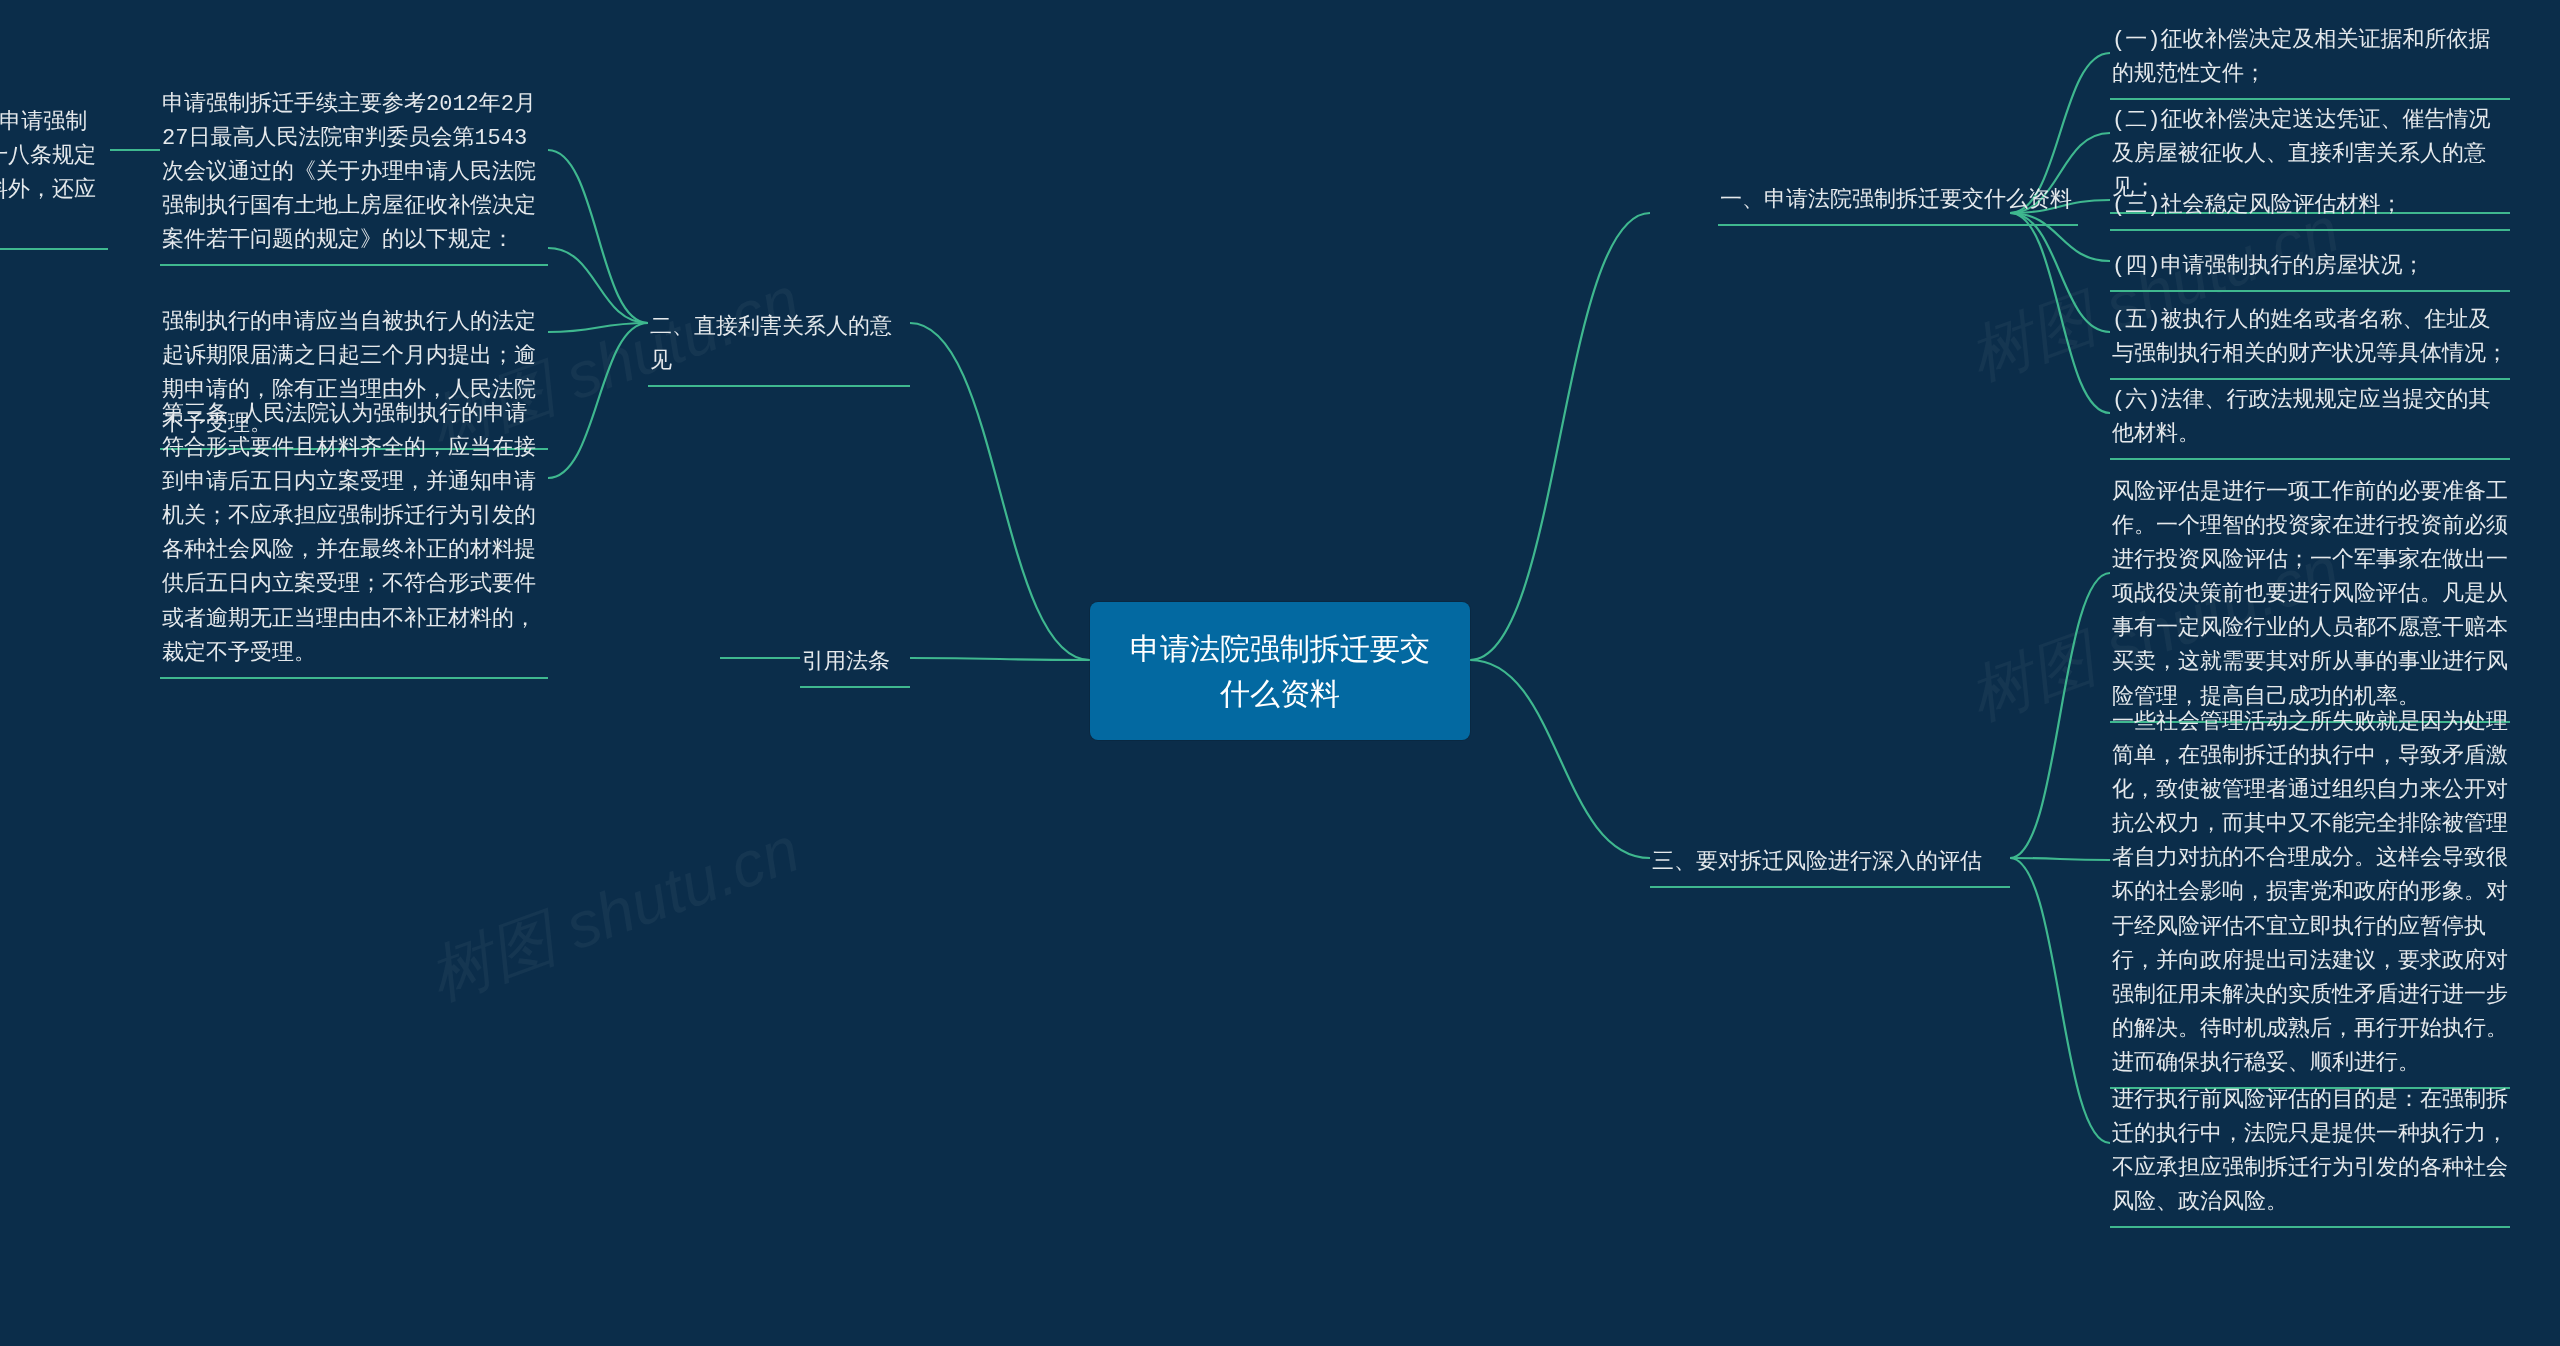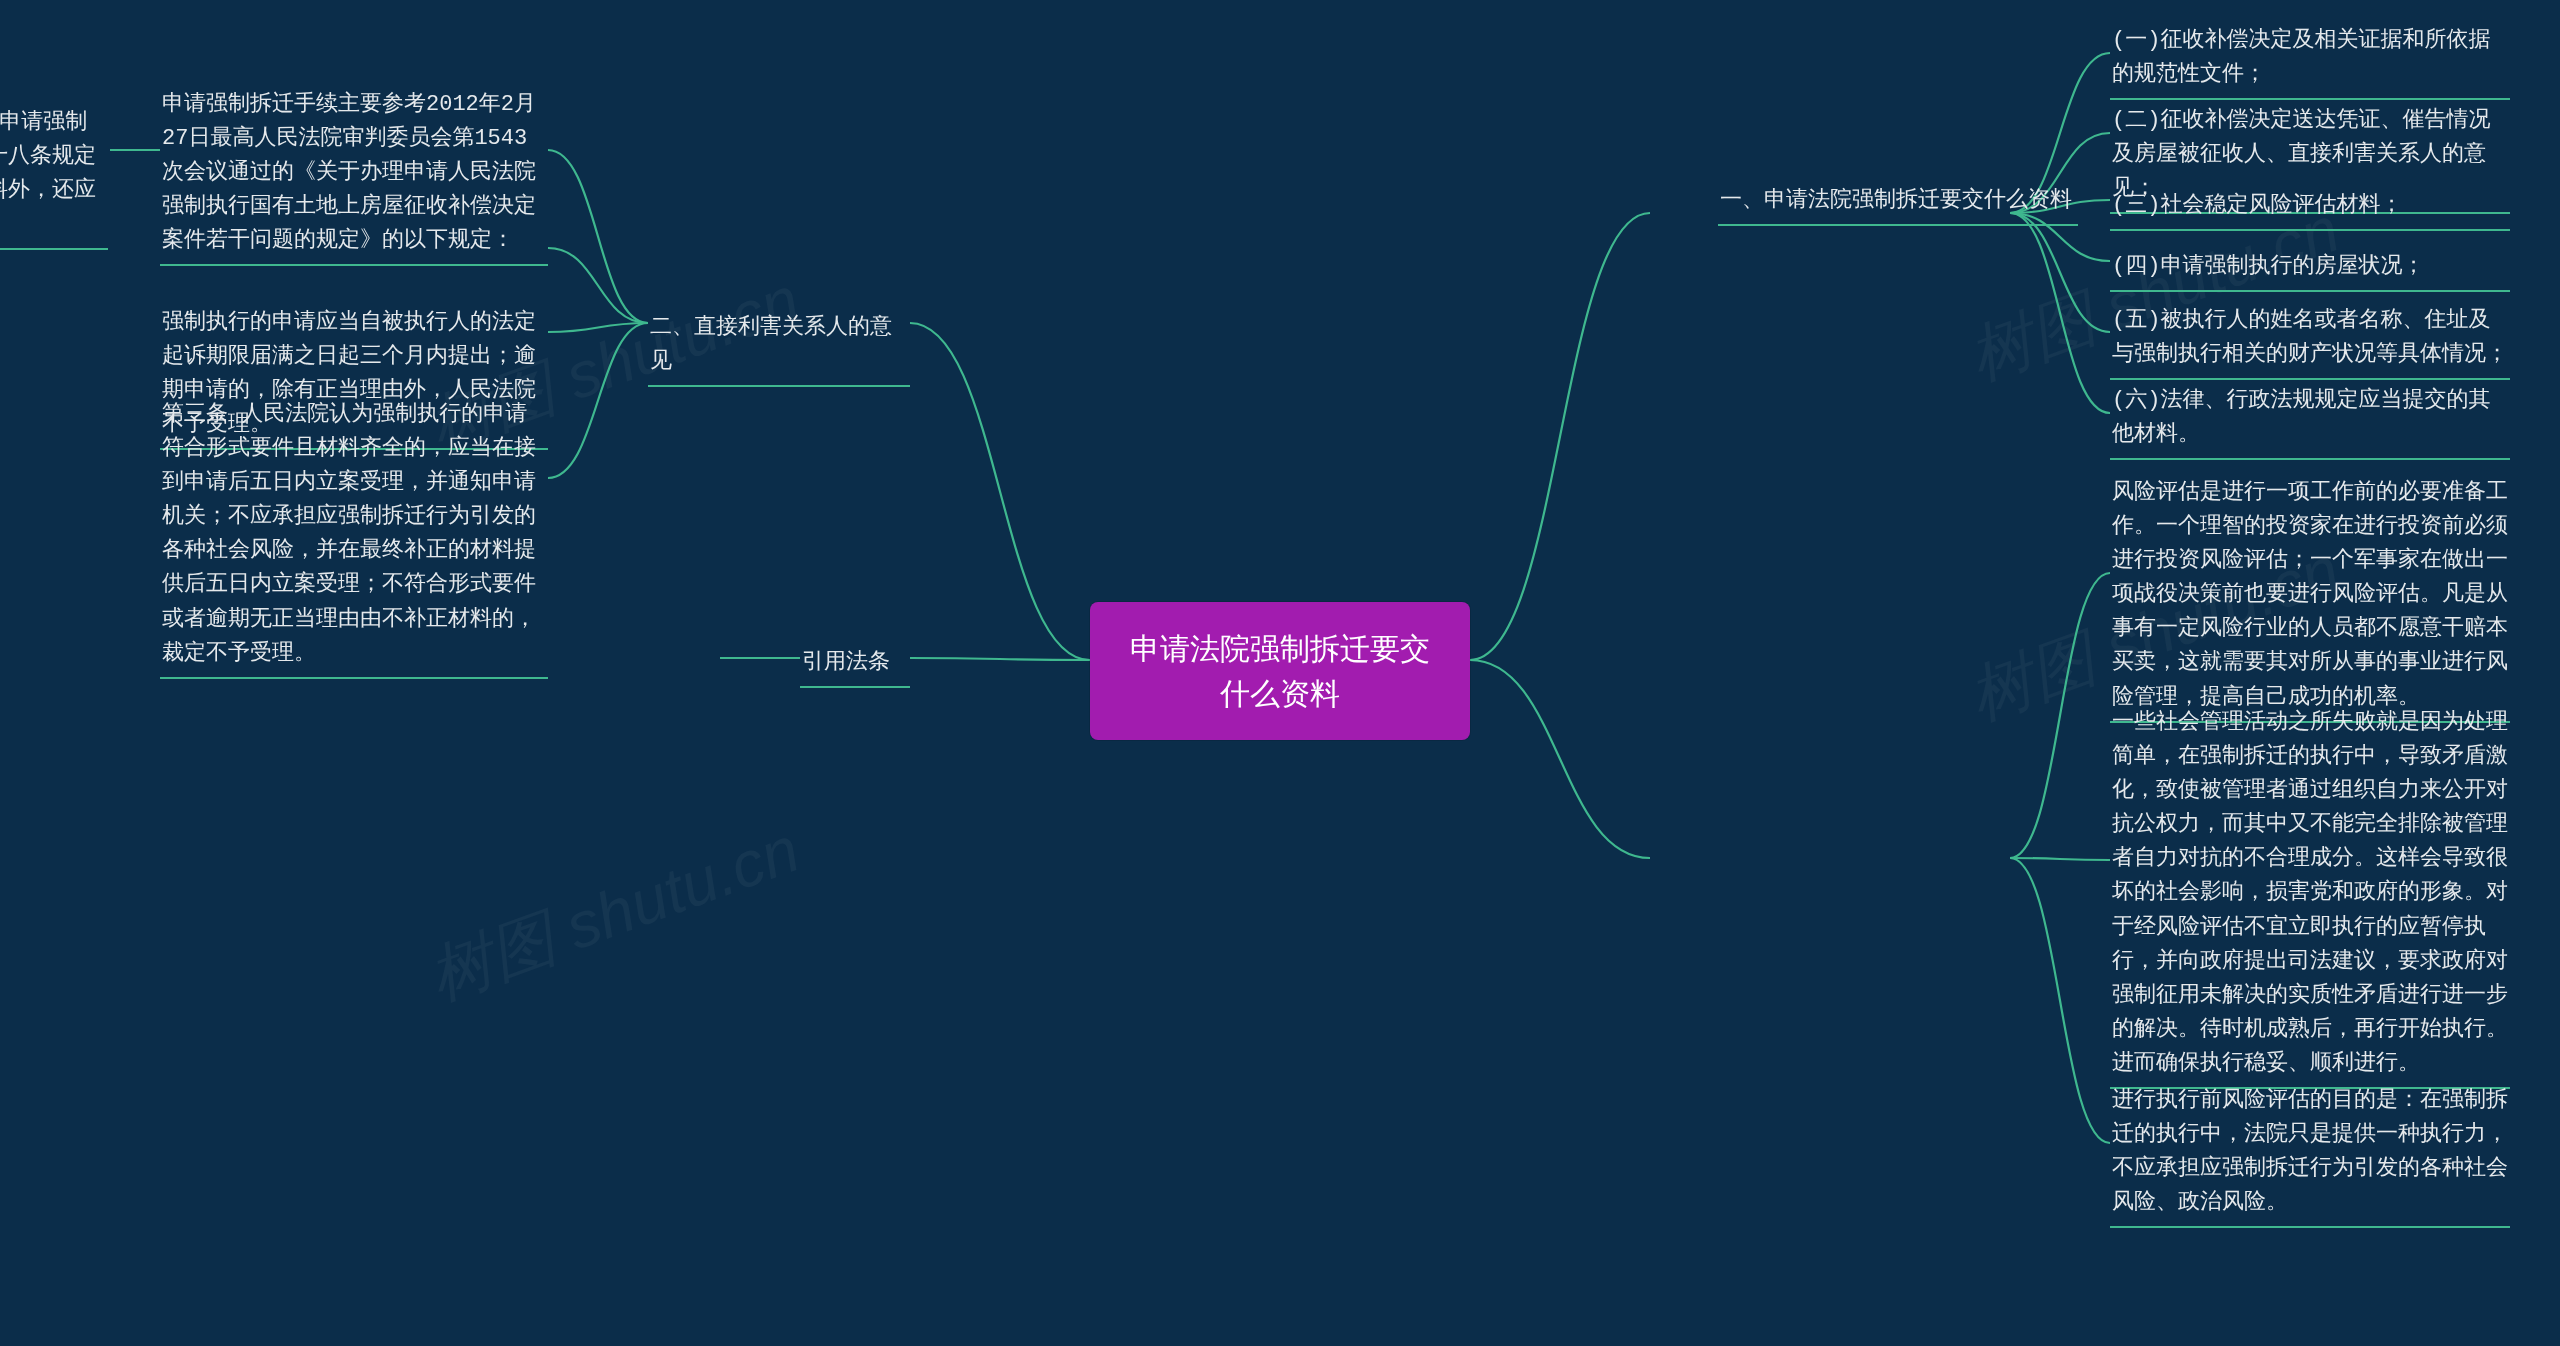--- a/index.html
+++ b/index.html
@@ -39,21 +39,21 @@
     line-height: 1.55;
     color: #e5e9ec;
     padding: 6px 2px;
     font-family: Liberation Mono, monospace;
   }
   .node.underline {
     border-bottom: 2px solid #3fb88f;
   }
   .center-node {
     position: absolute;
-    background: #a21caf;
+    background: #0369a1;
     color: #ffffff;
     font-size: 30px;
     line-height: 1.5;
     padding: 24px 32px;
     border-radius: 8px;
     text-align: center;
     width: 380px;
     left: 1090px;
     top: 602px;
     box-shadow: 0 0 0 1px rgba(0,0,0,0.1);
@@ -117,20 +117,21 @@
 
   <div class="node underline" style="left:1718px; top:178px; width:360px;">一、申请法院强制拆迁要交什么资料</div>
 
   <div class="node underline" style="left:2110px; top:18px; width:400px;">(一)征收补偿决定及相关证据和所依据的规范性文件；</div>
   <div class="node underline" style="left:2110px; top:98px; width:400px;">(二)征收补偿决定送达凭证、催告情况及房屋被征收人、直接利害关系人的意见；</div>
   <div class="node underline" style="left:2110px; top:183px; width:400px;">(三)社会稳定风险评估材料；</div>
   <div class="node underline" style="left:2110px; top:244px; width:400px;">(四)申请强制执行的房屋状况；</div>
   <div class="node underline" style="left:2110px; top:298px; width:400px;">(五)被执行人的姓名或者名称、住址及与强制执行相关的财产状况等具体情况；</div>
   <div class="node underline" style="left:2110px; top:378px; width:400px;">(六)法律、行政法规规定应当提交的其他材料。</div>
 
+  <div class="node underline" style="left:1650px; top:840px; width:360px;">三、要对拆迁风险进行深入的评估</div>
 
   <div class="node underline" style="left:2110px; top:470px; width:400px;">风险评估是进行一项工作前的必要准备工作。一个理智的投资家在进行投资前必须进行投资风险评估；一个军事家在做出一项战役决策前也要进行风险评估。凡是从事有一定风险行业的人员都不愿意干赔本买卖，这就需要其对所从事的事业进行风险管理，提高自己成功的机率。</div>
   <div class="node underline" style="left:2110px; top:700px; width:400px;">一些社会管理活动之所失败就是因为处理简单，在强制拆迁的执行中，导致矛盾激化，致使被管理者通过组织自力来公开对抗公权力，而其中又不能完全排除被管理者自力对抗的不合理成分。这样会导致很坏的社会影响，损害党和政府的形象。对于经风险评估不宜立即执行的应暂停执行，并向政府提出司法建议，要求政府对强制征用未解决的实质性矛盾进行进一步的解决。待时机成熟后，再行开始执行。进而确保执行稳妥、顺利进行。</div>
   <div class="node underline" style="left:2110px; top:1078px; width:400px;">进行执行前风险评估的目的是：在强制拆迁的执行中，法院只是提供一种执行力，不应承担应强制拆迁行为引发的各种社会风险、政治风险。</div>
 
   <div class="node underline" style="left:648px; top:305px; width:262px; text-align:left;">二、直接利害关系人的意见</div>
 
   <div class="node underline" style="left:160px; top:82px; width:388px; text-align:left;">申请强制拆迁手续主要参考2012年2月27日最高人民法院审判委员会第1543次会议通过的《关于办理申请人民法院强制执行国有土地上房屋征收补偿决定案件若干问题的规定》的以下规定：</div>
   <div class="node underline" style="left:-280px; top:100px; width:388px; text-align:left;">第二条 申请机关向人民法院申请强制执行，除提供《条例》第二十八条规定的强制执行申请书及附具材料外，还应当提供法律规定的材料。</div>
   <div class="node underline" style="left:160px; top:300px; width:388px; text-align:left;">强制执行的申请应当自被执行人的法定起诉期限届满之日起三个月内提出；逾期申请的，除有正当理由外，人民法院不予受理。</div>

